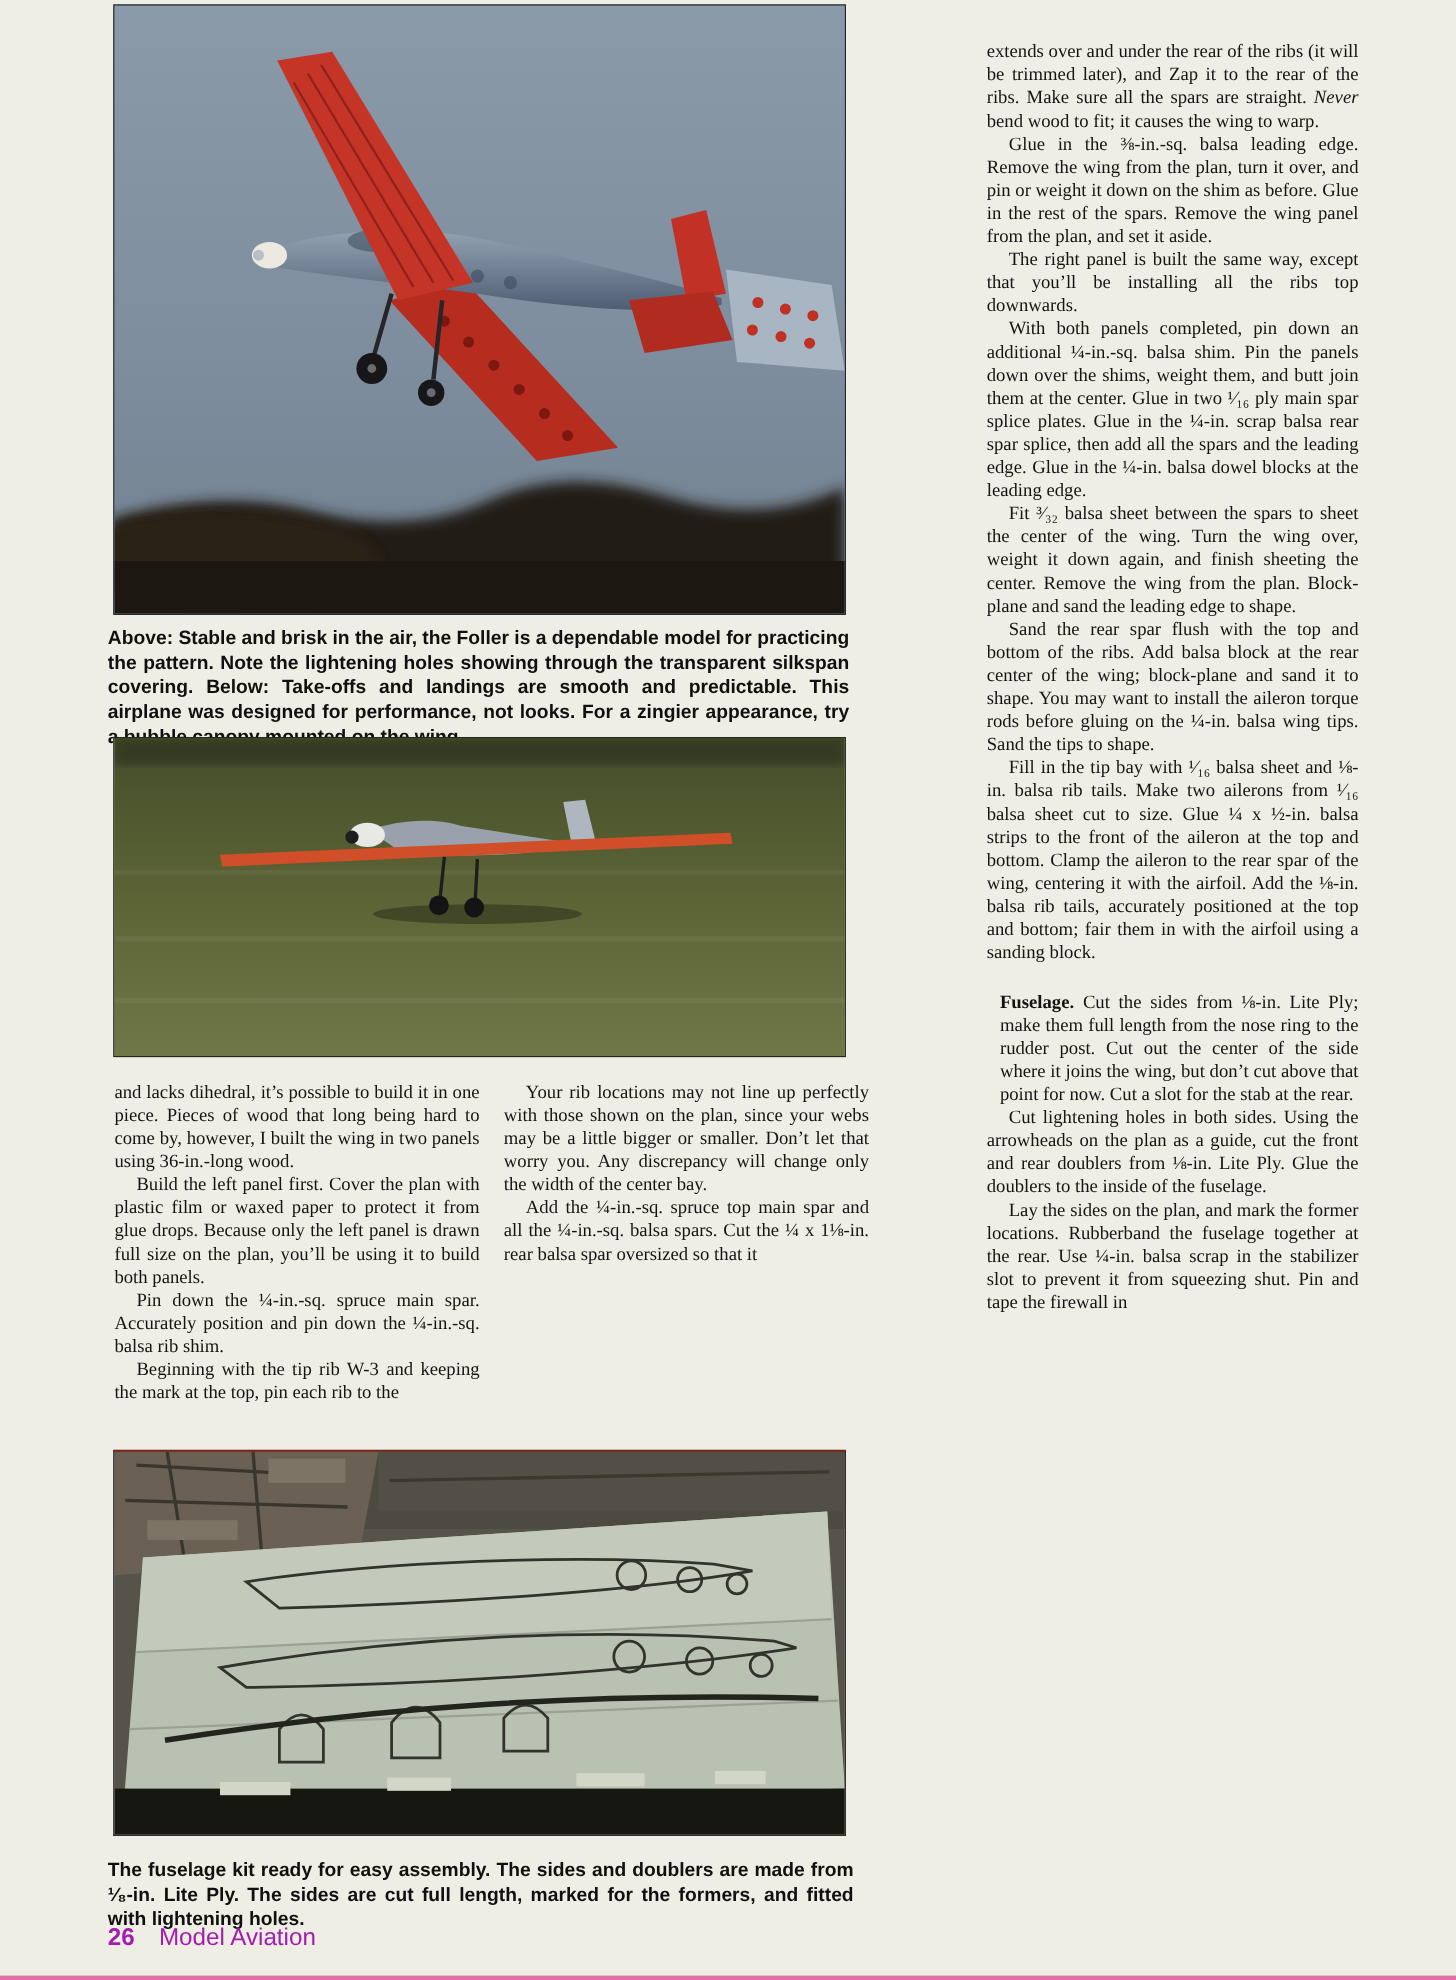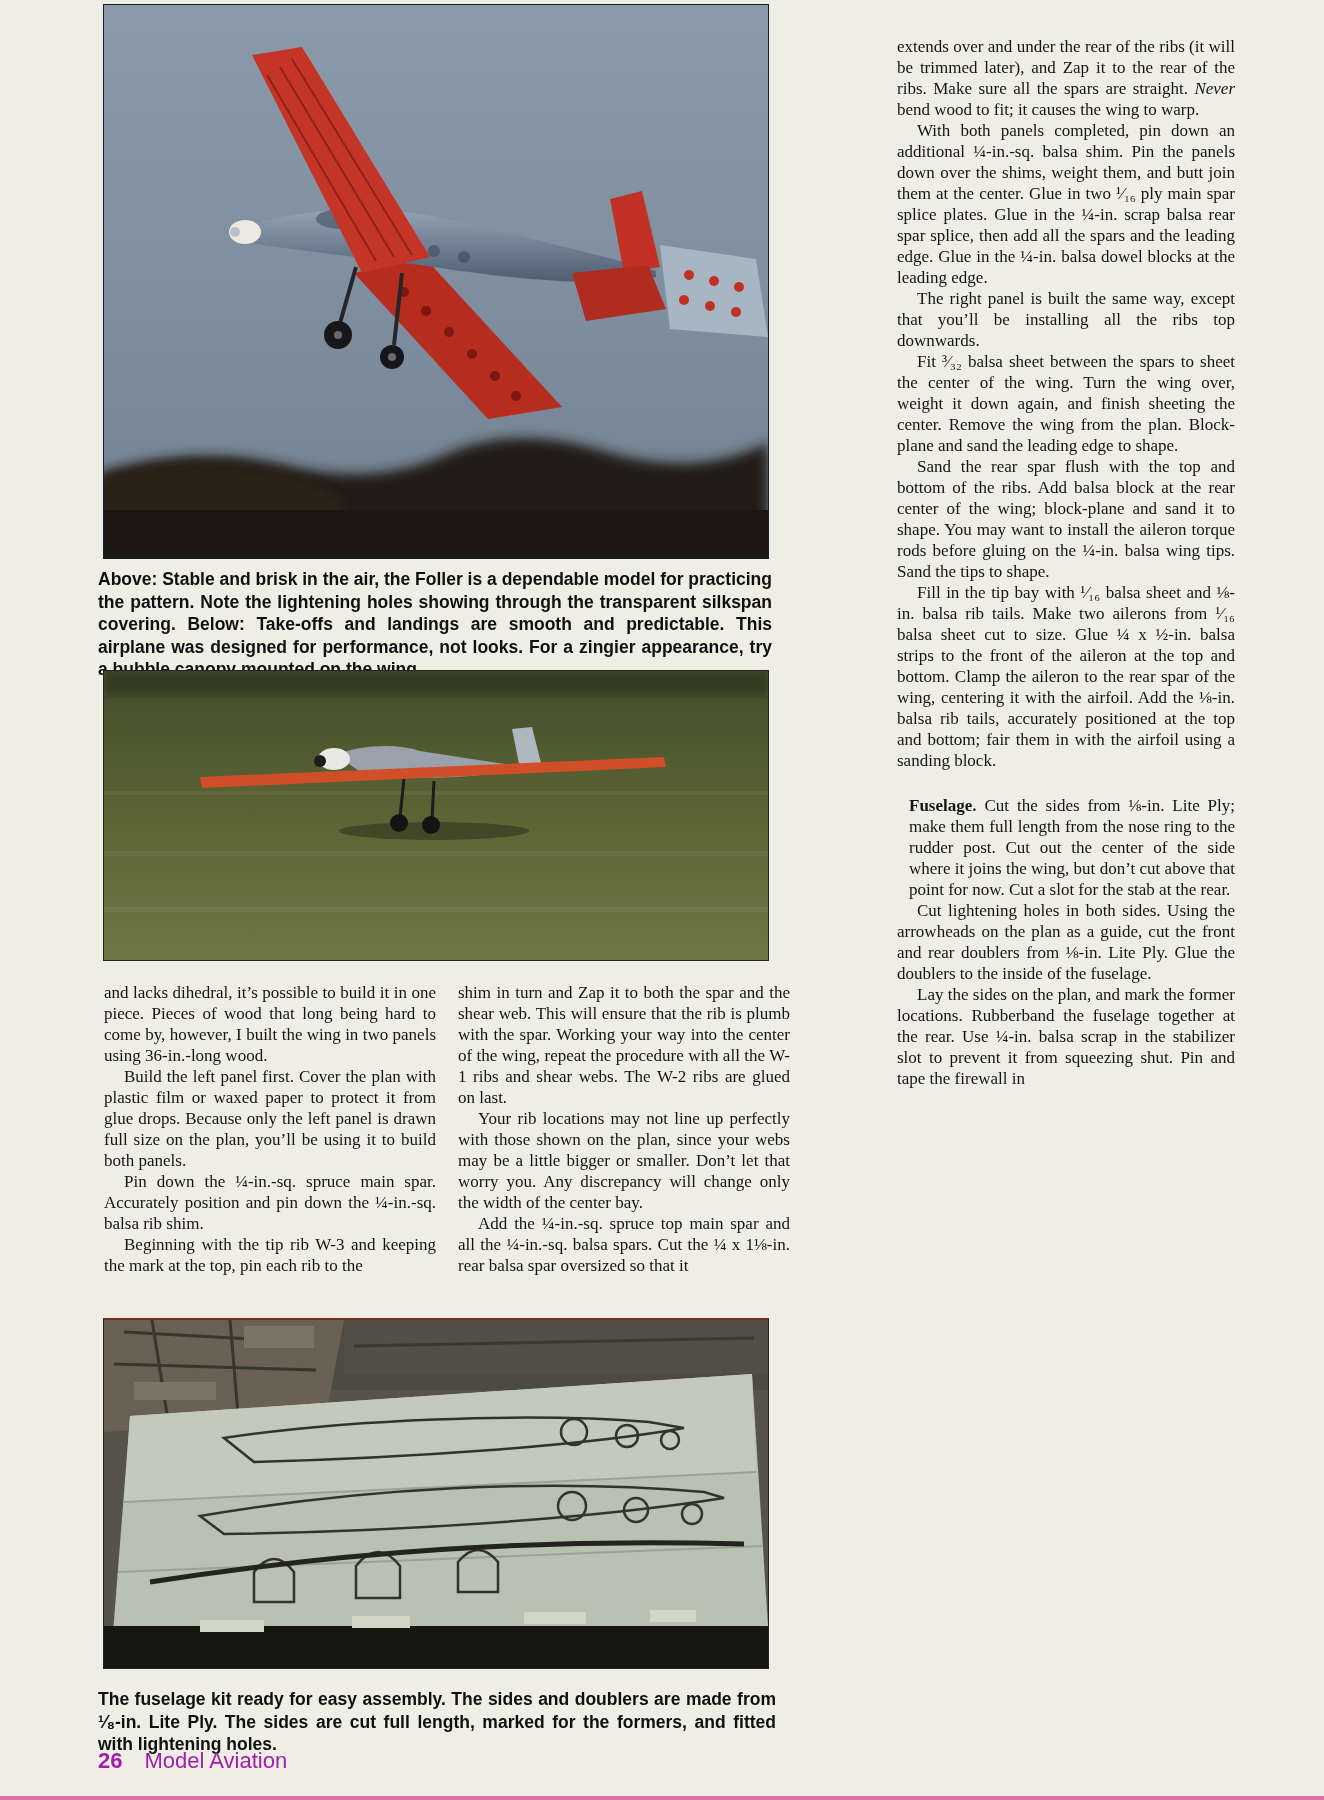--- a/index.html
+++ b/index.html
@@ -170,29 +170,29 @@
   </figure>
 
   <div class="col col-left">
     <p class="noindent">and lacks dihedral, it’s possible to build it in one piece. Pieces of wood that long being hard to come by, however, I built the wing in two panels using 36-in.-long wood.</p>
     <p>Build the left panel first. Cover the plan with plastic film or waxed paper to protect it from glue drops. Because only the left panel is drawn full size on the plan, you’ll be using it to build both panels.</p>
     <p>Pin down the ¼-in.-sq. spruce main spar. Accurately position and pin down the ¼-in.-sq. balsa rib shim.</p>
     <p>Beginning with the tip rib W-3 and keeping the mark at the top, pin each rib to the</p>
   </div>
 
   <div class="col col-middle">
-    <p class="noindent">shim in turn and Zap it to both the spar and the shear web. This will ensure that the rib is plumb with the spar. Working your way into the center of the wing, repeat the procedure with all the W-1 ribs and shear webs. The W-2 ribs are glued on last.</p>
     <p>Your rib locations may not line up perfectly with those shown on the plan, since your webs may be a little bigger or smaller. Don’t let that worry you. Any discrepancy will change only the width of the center bay.</p>
     <p>Add the ¼-in.-sq. spruce top main spar and all the ¼-in.-sq. balsa spars. Cut the ¼ x 1⅛-in. rear balsa spar oversized so that it</p>
   </div>
 
   <div class="col col-right">
     <p class="noindent"><span>extends over and under the rear of the ribs (it will be trimmed later), and Zap it to the rear of the ribs. Make sure all the spars are straight. </span><em>Never</em><span> bend wood to fit; it causes the wing to warp.</span></p>
+    <p>Glue in the ⅜-in.-sq. balsa leading edge. Remove the wing from the plan, turn it over, and pin or weight it down on the shim as before. Glue in the rest of the spars. Remove the wing panel from the plan, and set it aside.</p>
+    <p>The right panel is built the same way, except that you’ll be installing all the ribs top downwards.</p>
     <p>With both panels completed, pin down an additional ¼-in.-sq. balsa shim. Pin the panels down over the shims, weight them, and butt join them at the center. Glue in two ¹⁄₁₆ ply main spar splice plates. Glue in the ¼-in. scrap balsa rear spar splice, then add all the spars and the leading edge. Glue in the ¼-in. balsa dowel blocks at the leading edge.</p>
-    <p>The right panel is built the same way, except that you’ll be installing all the ribs top downwards.</p>
     <p>Fit ³⁄₃₂ balsa sheet between the spars to sheet the center of the wing. Turn the wing over, weight it down again, and finish sheeting the center. Remove the wing from the plan. Block-plane and sand the leading edge to shape.</p>
     <p>Sand the rear spar flush with the top and bottom of the ribs. Add balsa block at the rear center of the wing; block-plane and sand it to shape. You may want to install the aileron torque rods before gluing on the ¼-in. balsa wing tips. Sand the tips to shape.</p>
     <p>Fill in the tip bay with ¹⁄₁₆ balsa sheet and ⅛-in. balsa rib tails. Make two ailerons from ¹⁄₁₆ balsa sheet cut to size. Glue ¼ x ½-in. balsa strips to the front of the aileron at the top and bottom. Clamp the aileron to the rear spar of the wing, centering it with the airfoil. Add the ⅛-in. balsa rib tails, accurately positioned at the top and bottom; fair them in with the airfoil using a sanding block.</p>
     <p class="fuselage-para noindent"><b>Fuselage.</b><span> Cut the sides from ⅛-in. Lite Ply; make them full length from the nose ring to the rudder post. Cut out the center of the side where it joins the wing, but don’t cut above that point for now. Cut a slot for the stab at the rear.</span></p>
     <p>Cut lightening holes in both sides. Using the arrowheads on the plan as a guide, cut the front and rear doublers from ⅛-in. Lite Ply. Glue the doublers to the inside of the fuselage.</p>
     <p>Lay the sides on the plan, and mark the former locations. Rubberband the fuselage together at the rear. Use ¼-in. balsa scrap in the stabilizer slot to prevent it from squeezing shut. Pin and tape the firewall in</p>
   </div>
 
   <figure class="photo photo3" aria-label="The fuselage kit parts cut from Lite Ply laid out on the workbench">
     <svg viewBox="0 0 664 348" preserveAspectRatio="none">

